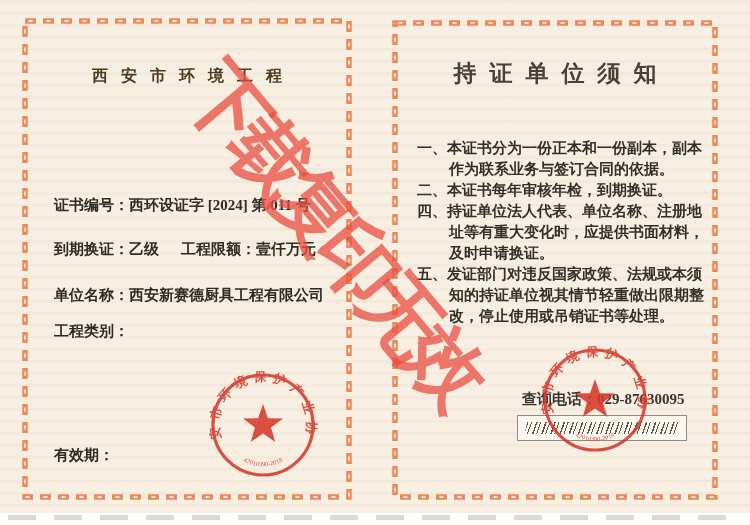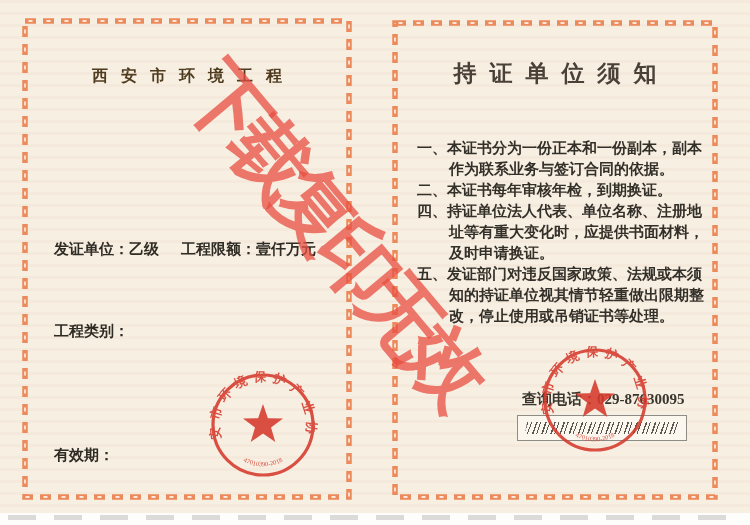--- a/index.html
+++ b/index.html
@@ -68,29 +68,37 @@
 <div class="sheet">
 
   <div class="page page-left">
     <svg class="border-svg" width="334" height="486">
       <rect x="5" y="5" width="324" height="476" fill="none" stroke="#ec8a5c" stroke-width="5.5" stroke-dasharray="11 7"></rect>
       <rect x="5" y="5" width="324" height="476" fill="none" stroke="rgba(255,248,240,0.85)" stroke-width="1.8" stroke-dasharray="4 14" stroke-dashoffset="-3.5"></rect>
     </svg>
 
     <div class="centered l-title1">西安市环境工程</div>
 
+    <div class="field f-certno">
+      <span class="flabel">证书编号：</span>
+      <span class="fvalue">西环设证字 [2024] 第 011 号</span>
+    </div>
 
     <div class="field f-grade">
-      <span class="flabel">发证单位：</span>
+      <span class="flabel">到期换证：</span>
       <span class="fvalue">乙级</span>
       <span class="gap"></span>
       <span class="flabel">工程限额：</span>
       <span class="fvalue">壹仟万元</span>
     </div>
 
+    <div class="field f-company">
+      <span class="flabel">单位名称：</span>
+      <span class="fvalue">西安新赛德厨具工程有限公司</span>
+    </div>
 
     <div class="field f-category">
       <span class="flabel">工程类别：</span>
     </div>
 
 
     <div class="field f-validity">
       <span class="flabel">有效期：</span>
     </div>
   </div>

